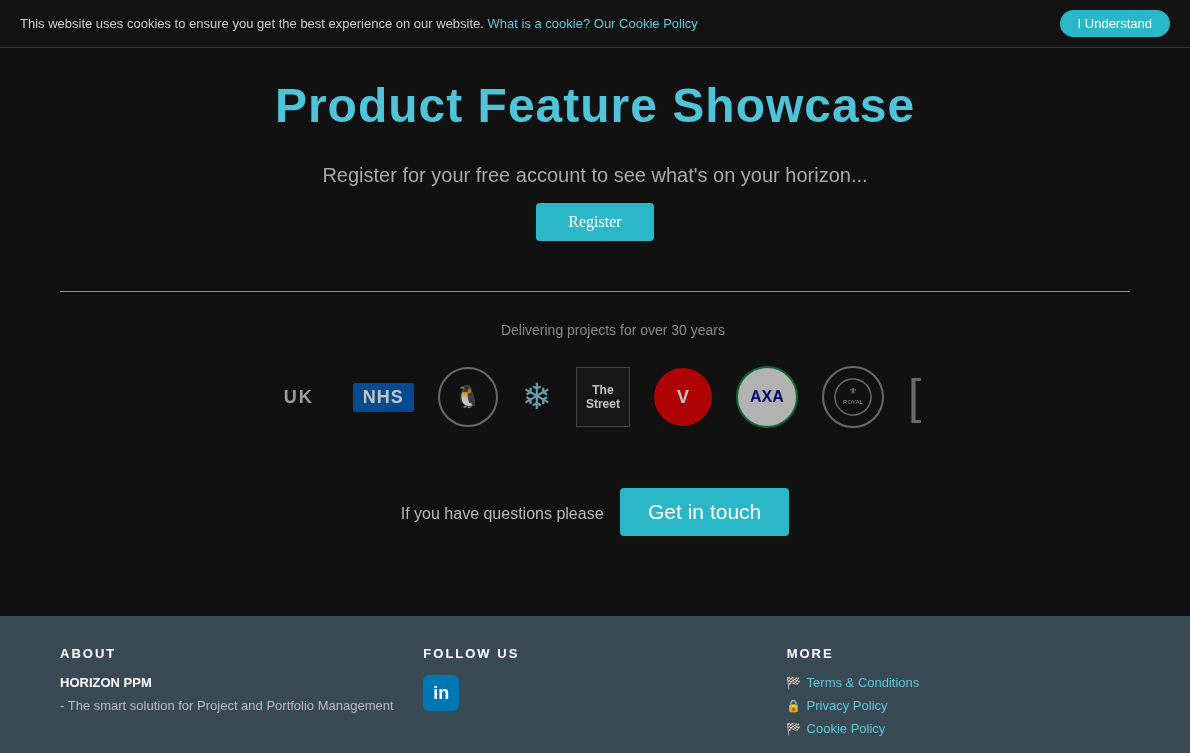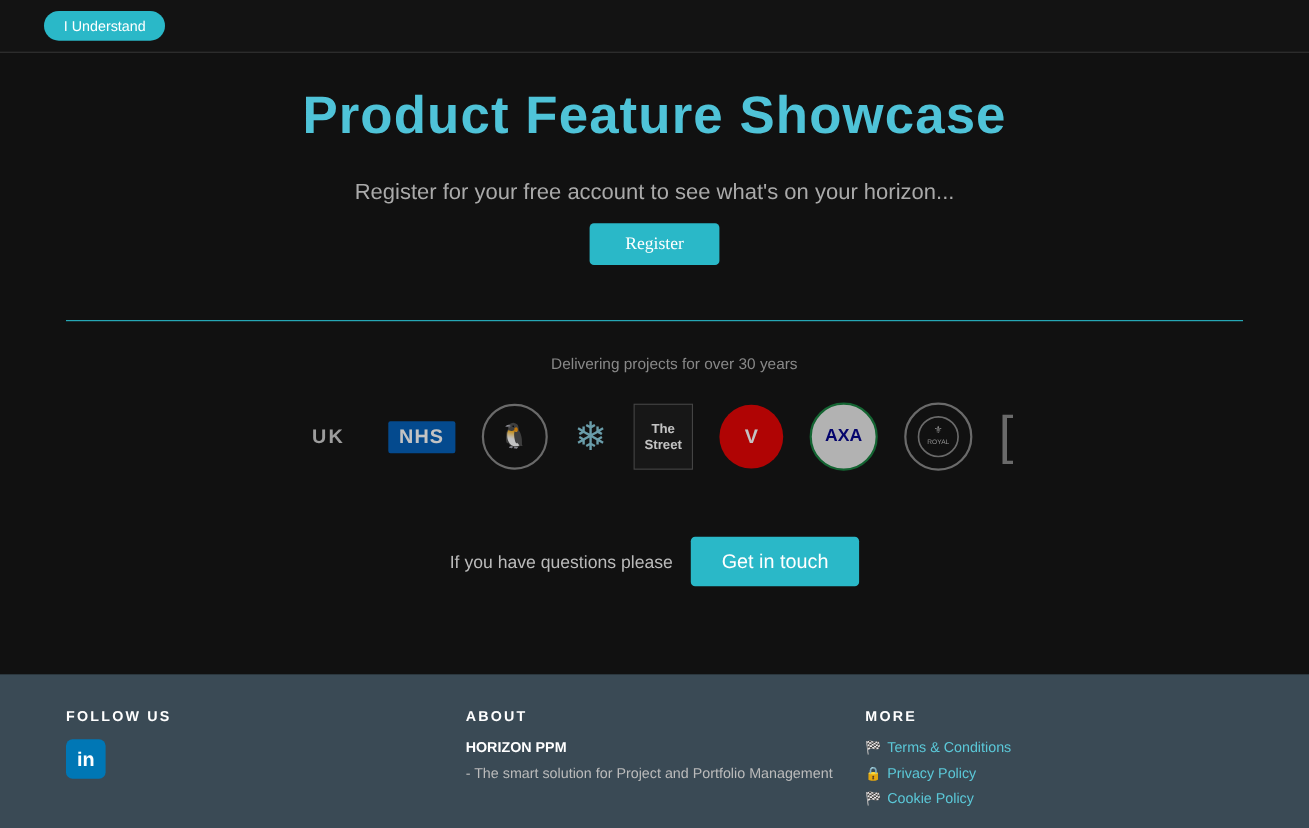--- a/index.html
+++ b/index.html
@@ -124,21 +124,21 @@
       color: #bbb;
       font-size: 16px;
     }
 
     .get-in-touch-btn {
       background: #2ab8c8;
       color: #fff;
       border: none;
       border-radius: 4px;
       padding: 12px 28px;
-      font-size: 18px;
+      font-size: 21px;
       cursor: pointer;
       margin-left: 12px;
       display: inline-block;
     }
 
     
     .footer {
       background: #3a4a55;
       padding: 30px 60px 20px;
       display: grid;
@@ -303,20 +303,24 @@
       color: #888;
       font-size: 48px;
       font-weight: 100;
       line-height: 1;
     }
   </style>
 </head>
 <body>
 
 <div class="cookie-banner">
+  <div>
+    <span>This website uses cookies to ensure you get the best experience on our website.</span>
+    <a href="#">What is a cookie? Our Cookie Policy</a>
+  </div>
   <button class="cookie-understand-btn">I Understand</button>
 </div>
 
 <div class="main-section">
   <h1 class="page-title">Product Feature Showcase</h1>
 
   <p class="register-text">Register for your free account to see what's on your horizon...</p>
   <button class="register-btn">Register</button>
 
   <hr class="divider">
@@ -378,28 +382,28 @@
   
   <div class="contact-section">
     <span>If you have questions please</span>
     <button class="get-in-touch-btn">Get in touch</button>
   </div>
 </div>
 
 <div class="footer">
 
   <div>
-    <div class="footer-heading">FOLLOW US</div>
-    <a class="linkedin-box" href="#">in</a>
-  </div>
-
-  <div>
     <div class="footer-heading">ABOUT</div>
     <div class="footer-about-title">HORIZON PPM</div>
     <div class="footer-about-text">- The smart solution for Project and Portfolio Management</div>
+  </div>
+
+  <div>
+    <div class="footer-heading">FOLLOW US</div>
+    <a class="linkedin-box" href="#">in</a>
   </div>
 
   <div>
     <div class="footer-heading">MORE</div>
     <a href="#" class="footer-link">
       <span class="footer-link-icon">🏁</span>
       <span>Terms &amp; Conditions</span>
     </a>
     <a href="#" class="footer-link">
       <span class="footer-link-icon">🔒</span>

